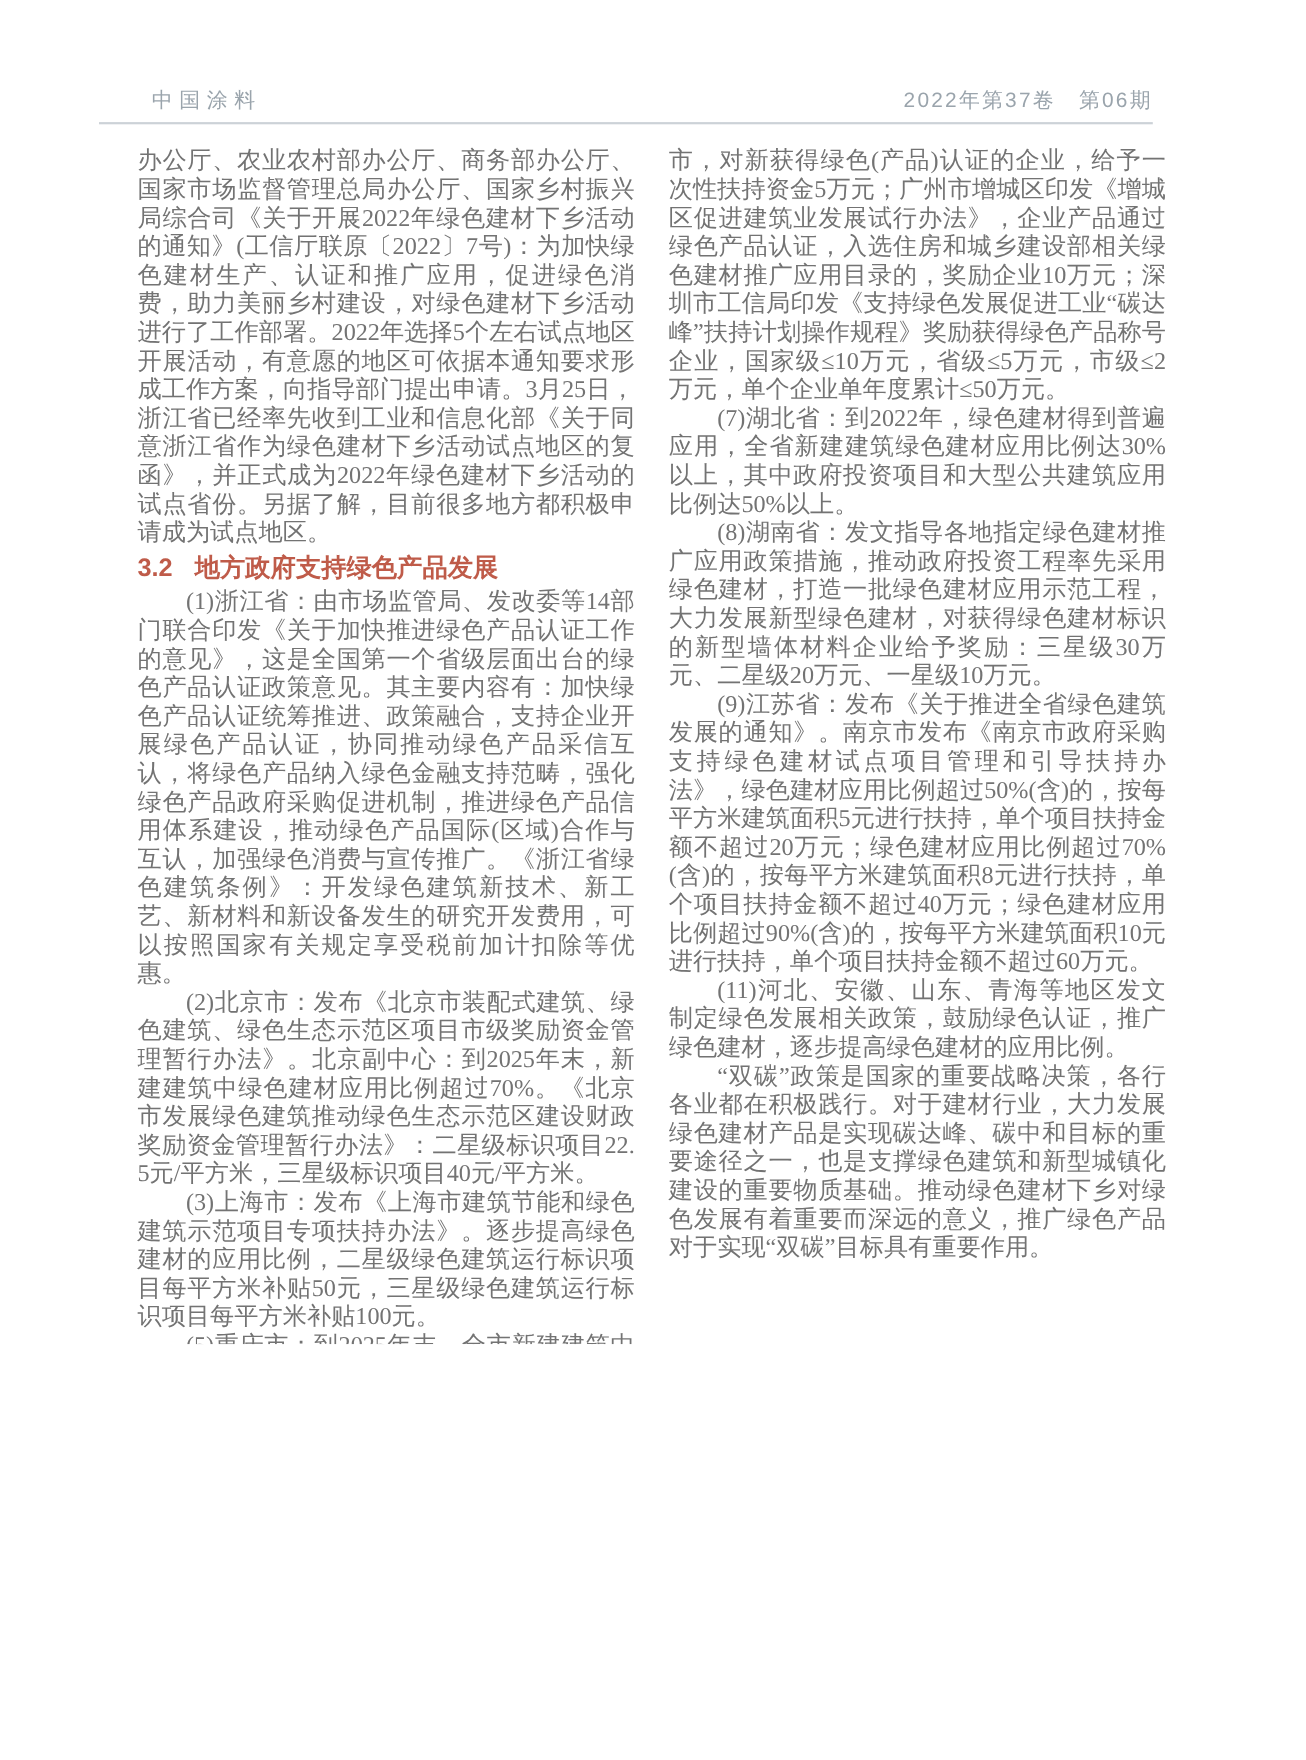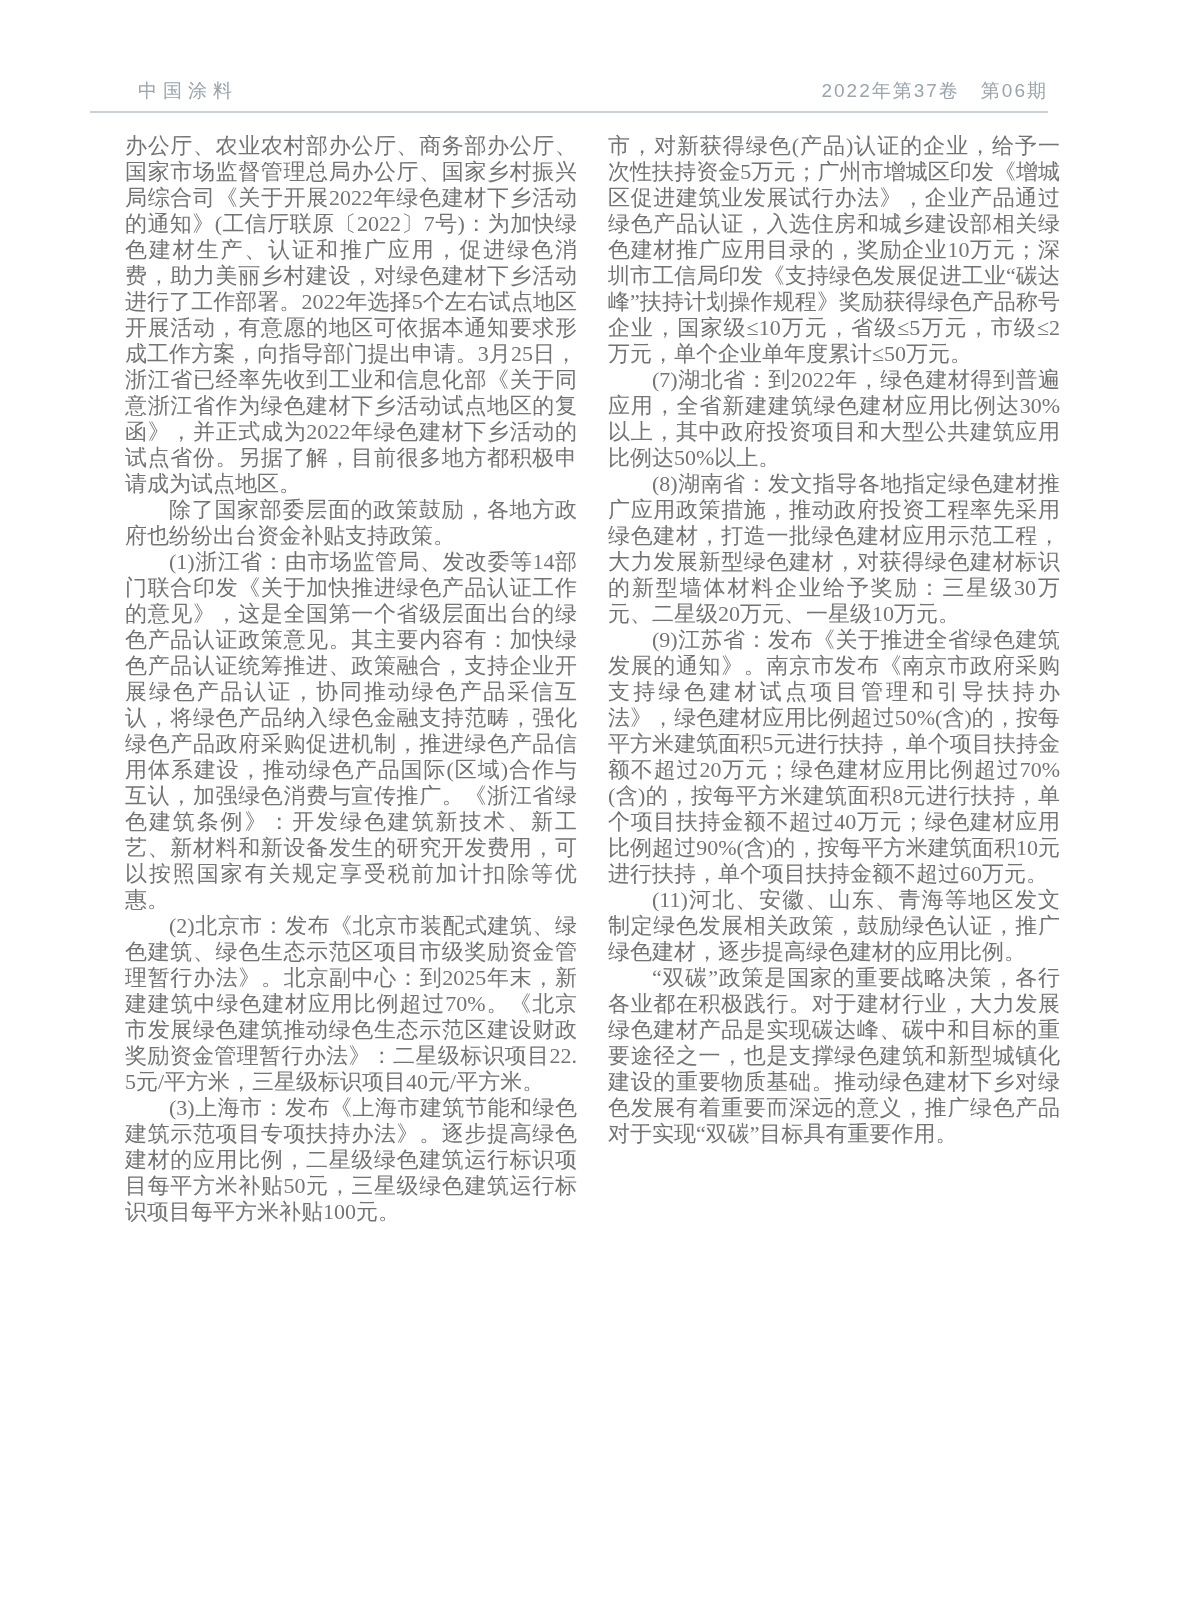--- a/index.html
+++ b/index.html
@@ -120,21 +120,23 @@
 
 <div class="page">
 
   <div class="header">
     <span class="journal-name">中国涂料</span>
     <span class="issue-info">2022年第37卷　第06期</span>
   </div>
 
   <div class="col col-left">
     <p class="body noindent">办公厅、农业农村部办公厅、商务部办公厅、国家市场监督管理总局办公厅、国家乡村振兴局综合司《关于开展2022年绿色建材下乡活动的通知》(工信厅联原〔2022〕7号)：为加快绿色建材生产、认证和推广应用，促进绿色消费，助力美丽乡村建设，对绿色建材下乡活动进行了工作部署。2022年选择5个左右试点地区开展活动，有意愿的地区可依据本通知要求形成工作方案，向指导部门提出申请。3月25日，浙江省已经率先收到工业和信息化部《关于同意浙江省作为绿色建材下乡活动试点地区的复函》，并正式成为2022年绿色建材下乡活动的试点省份。另据了解，目前很多地方都积极申请成为试点地区。</p>
-    <p class="body">除了国家部委层面的政策鼓励，各地方政府也纷纷出台资金补贴支持政策。</p>
+    <h3 class="sub-heading">
+      <span class="h-num">3.2</span><span>地方政府支持绿色产品发展</span>
+    </h3>
     <p class="body">(1)浙江省：由市场监管局、发改委等14部门联合印发《关于加快推进绿色产品认证工作的意见》，这是全国第一个省级层面出台的绿色产品认证政策意见。其主要内容有：加快绿色产品认证统筹推进、政策融合，支持企业开展绿色产品认证，协同推动绿色产品采信互认，将绿色产品纳入绿色金融支持范畴，强化绿色产品政府采购促进机制，推进绿色产品信用体系建设，推动绿色产品国际(区域)合作与互认，加强绿色消费与宣传推广。《浙江省绿色建筑条例》：开发绿色建筑新技术、新工艺、新材料和新设备发生的研究开发费用，可以按照国家有关规定享受税前加计扣除等优惠。</p>
     <p class="body">(2)北京市：发布《北京市装配式建筑、绿色建筑、绿色生态示范区项目市级奖励资金管理暂行办法》。北京副中心：到2025年末，新建建筑中绿色建材应用比例超过70%。《北京市发展绿色建筑推动绿色生态示范区建设财政奖励资金管理暂行办法》：二星级标识项目22.5元/平方米，三星级标识项目40元/平方米。</p>
     <p class="body">(3)上海市：发布《上海市建筑节能和绿色建筑示范项目专项扶持办法》。逐步提高绿色建材的应用比例，二星级绿色建筑运行标识项目每平方米补贴50元，三星级绿色建筑运行标识项目每平方米补贴100元。</p>
     <p class="body">(5)重庆市：到2025年末，全市新建建筑中绿色建材应用比例超过70%，二星级及以上绿色建筑、绿色生态住宅小共应用二星级及以上绿色建材的比例不低于60%。</p>
 
   </div>
 
   <div class="col col-right">
     <p class="body noindent">市，对新获得绿色(产品)认证的企业，给予一次性扶持资金5万元；广州市增城区印发《增城区促进建筑业发展试行办法》，企业产品通过绿色产品认证，入选住房和城乡建设部相关绿色建材推广应用目录的，奖励企业10万元；深圳市工信局印发《支持绿色发展促进工业“碳达峰”扶持计划操作规程》奖励获得绿色产品称号企业，国家级≤10万元，省级≤5万元，市级≤2万元，单个企业单年度累计≤50万元。</p>
     <p class="body">(7)湖北省：到2022年，绿色建材得到普遍应用，全省新建建筑绿色建材应用比例达30%以上，其中政府投资项目和大型公共建筑应用比例达50%以上。</p>

